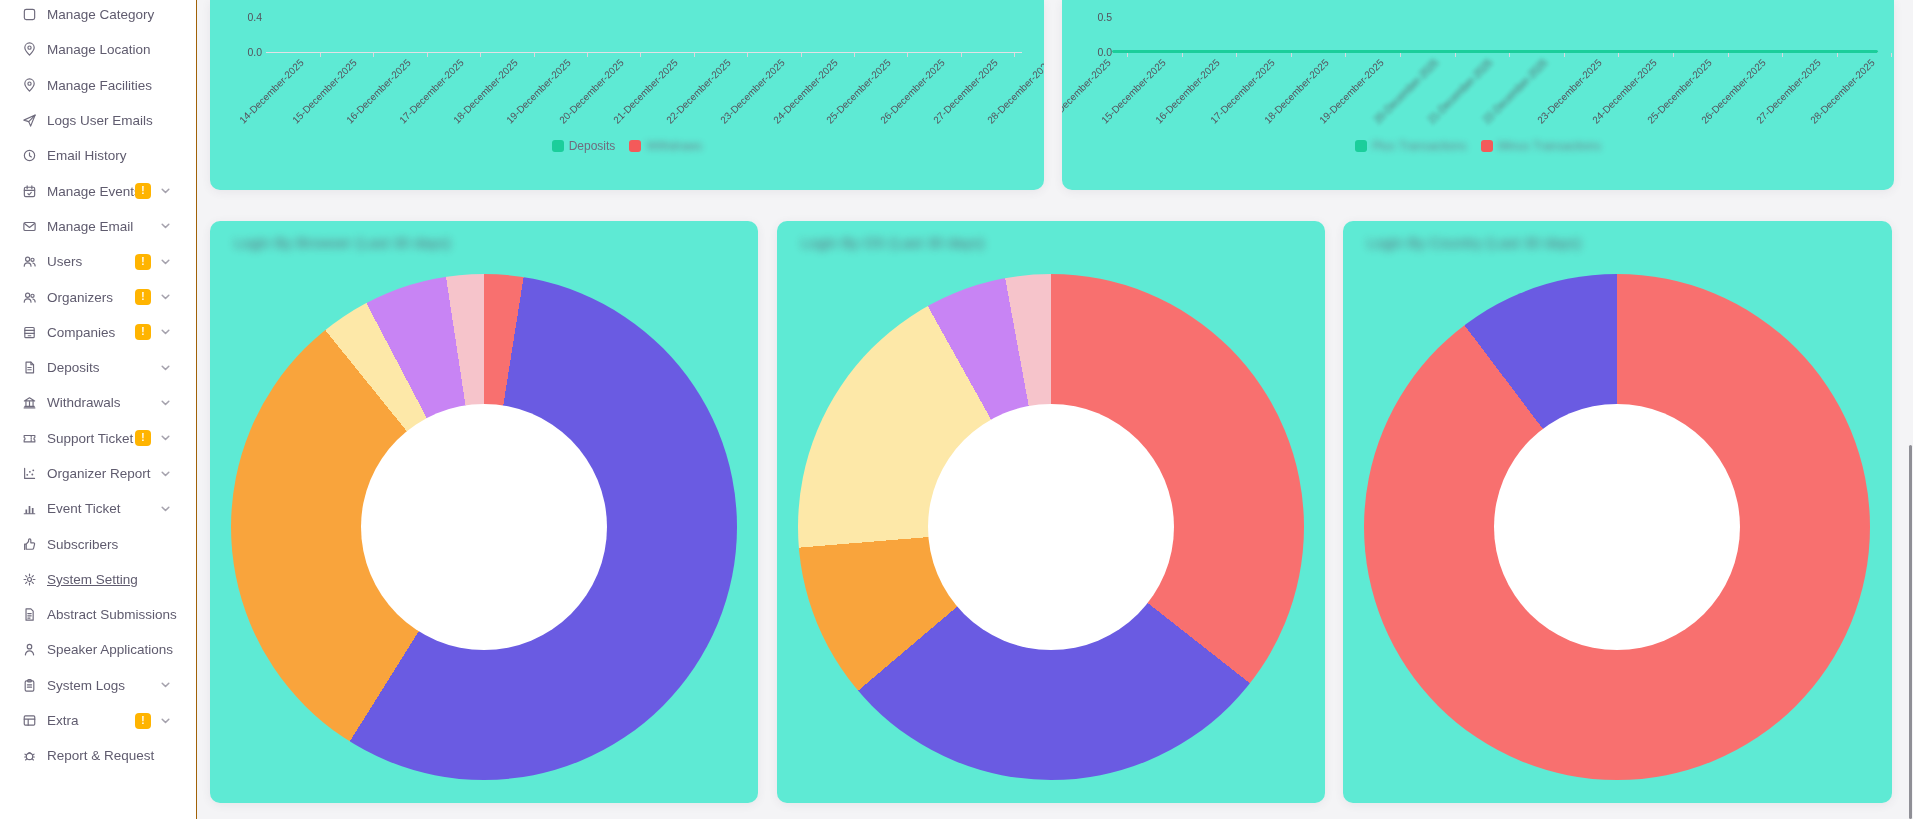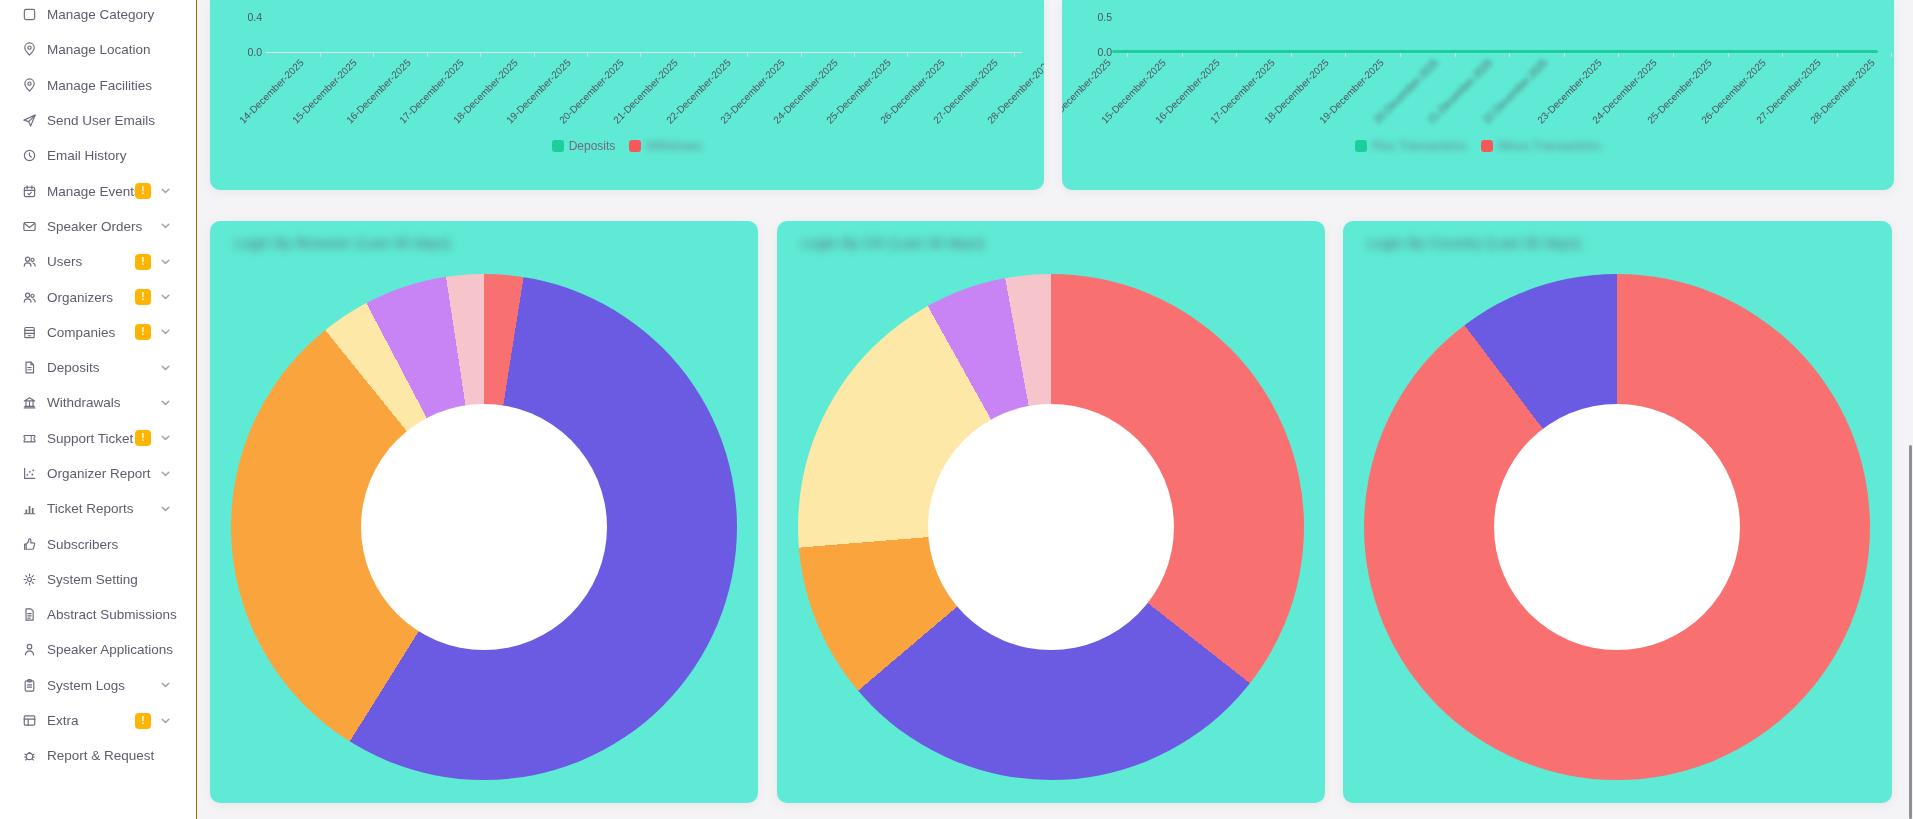--- a/index.html
+++ b/index.html
@@ -96,21 +96,21 @@
         </div>
         <div style="display: inline;">Manage Facilities</div>
       </div>
       <div class="side-item">
         <div class="icn">
           <svg width="15" height="15" viewBox="0 0 16 16">
             <path d="M2 7.6 14 2.2 9.2 14l-2-4.8L2 7.6z" fill="none" stroke="#6f6b7d" stroke-width="1.25" stroke-linecap="round" stroke-linejoin="round"></path>
             <path d="M7.2 9.2 14 2.2" fill="none" stroke="#6f6b7d" stroke-width="1.25" stroke-linecap="round" stroke-linejoin="round"></path>
           </svg>
         </div>
-        <div style="display: inline;">Send User Emails</div>
+        <div style="display: inline;">Logs User Emails</div>
       </div>
       <div class="side-item">
         <div class="icn">
           <svg width="15" height="15" viewBox="0 0 16 16">
             <circle cx="8" cy="8" r="5.5" fill="none" stroke="#6f6b7d" stroke-width="1.25" stroke-linecap="round" stroke-linejoin="round"></circle>
             <path d="M8 5.2v3l2 1.4" fill="none" stroke="#6f6b7d" stroke-width="1.25" stroke-linecap="round" stroke-linejoin="round"></path>
           </svg>
         </div>
         <div style="display: inline;">Email History</div>
       </div>
@@ -129,21 +129,21 @@
           </svg>
         </div>
       </div>
       <div class="side-item">
         <div class="icn">
           <svg width="15" height="15" viewBox="0 0 16 16">
             <rect x="2" y="3.7" width="12" height="8.6" rx="1.5" fill="none" stroke="#6f6b7d" stroke-width="1.25" stroke-linecap="round" stroke-linejoin="round"></rect>
             <path d="M2.6 4.8 8 9l5.4-4.2" fill="none" stroke="#6f6b7d" stroke-width="1.25" stroke-linecap="round" stroke-linejoin="round"></path>
           </svg>
         </div>
-        <div style="display: inline;">Speaker Orders</div>
+        <div style="display: inline;">Manage Email</div>
         <div class="chev">
           <svg width="11" height="11" viewBox="0 0 10 10">
             <path d="M2 3.4l3 3 3-3" fill="none" stroke="#a5a2ad" stroke-width="1.4" stroke-linecap="round" stroke-linejoin="round"></path>
           </svg>
         </div>
       </div>
       <div class="side-item">
         <div class="icn">
           <svg width="15" height="15" viewBox="0 0 16 16">
             <circle cx="6" cy="5.6" r="2.2" fill="none" stroke="#6f6b7d" stroke-width="1.25" stroke-linecap="round" stroke-linejoin="round"></circle>
@@ -252,21 +252,21 @@
           </svg>
         </div>
       </div>
       <div class="side-item">
         <div class="icn">
           <svg width="15" height="15" viewBox="0 0 16 16">
             <path d="M2.4 13.6h11.2" fill="none" stroke="#6f6b7d" stroke-width="1.25" stroke-linecap="round" stroke-linejoin="round"></path>
             <path d="M4.6 13.6V9M8 13.6V5.2M11.4 13.6V7.4" stroke="#6f6b7d" stroke-width="1.8" fill="none"></path>
           </svg>
         </div>
-        <div style="display: inline;">Ticket Reports</div>
+        <div style="display: inline;">Event Ticket</div>
         <div class="chev">
           <svg width="11" height="11" viewBox="0 0 10 10">
             <path d="M2 3.4l3 3 3-3" fill="none" stroke="#a5a2ad" stroke-width="1.4" stroke-linecap="round" stroke-linejoin="round"></path>
           </svg>
         </div>
       </div>
       <div class="side-item">
         <div class="icn">
           <svg width="15" height="15" viewBox="0 0 16 16">
             <path d="M2.8 13.2V7.6h1.7M4.5 7.6 7 4.8V3.2a1.2 1.2 0 0 1 2.4 0v3h2.8a1.2 1.2 0 0 1 1.2 1.5l-1 4.2a1.5 1.5 0 0 1-1.5 1.2H4.5z" fill="none" stroke="#6f6b7d" stroke-width="1.25" stroke-linecap="round" stroke-linejoin="round"></path>
@@ -274,21 +274,21 @@
         </div>
         <div style="display: inline;">Subscribers</div>
       </div>
       <div class="side-item">
         <div class="icn">
           <svg width="15" height="15" viewBox="0 0 16 16">
             <circle cx="8" cy="8" r="2.1" fill="none" stroke="#6f6b7d" stroke-width="1.25" stroke-linecap="round" stroke-linejoin="round"></circle>
             <path d="M8 2.2v1.9M8 11.9v1.9M2.2 8h1.9M11.9 8h1.9M3.9 3.9l1.3 1.3M10.8 10.8l1.3 1.3M12.1 3.9l-1.3 1.3M5.2 10.8l-1.3 1.3" fill="none" stroke="#6f6b7d" stroke-width="1.25" stroke-linecap="round" stroke-linejoin="round"></path>
           </svg>
         </div>
-        <div style="display: inline;">System Setting</div>
+        <div style="display: inline; text-decoration: underline;">System Setting</div>
       </div>
       <div class="side-item">
         <div class="icn">
           <svg width="15" height="15" viewBox="0 0 16 16">
             <path d="M4.3 2h5.2l2.4 2.4V14H4.3z" fill="none" stroke="#6f6b7d" stroke-width="1.25" stroke-linecap="round" stroke-linejoin="round"></path>
             <path d="M6.2 7h3.6M6.2 9.4h3.6M6.2 11.8h2.4" fill="none" stroke="#6f6b7d" stroke-width="1.25" stroke-linecap="round" stroke-linejoin="round"></path>
           </svg>
         </div>
         <div style="display: inline;">Abstract Submissions</div>
       </div>

